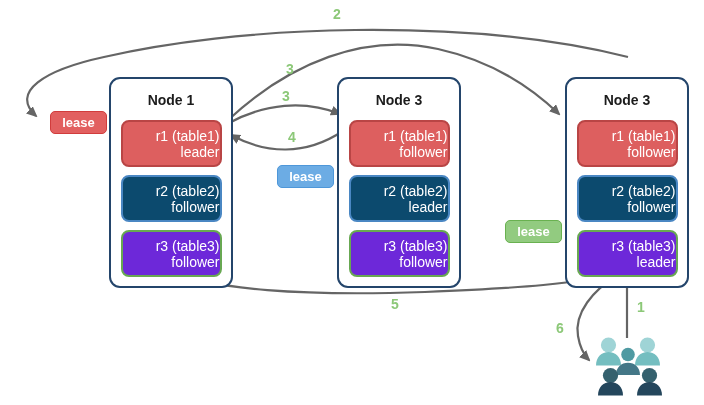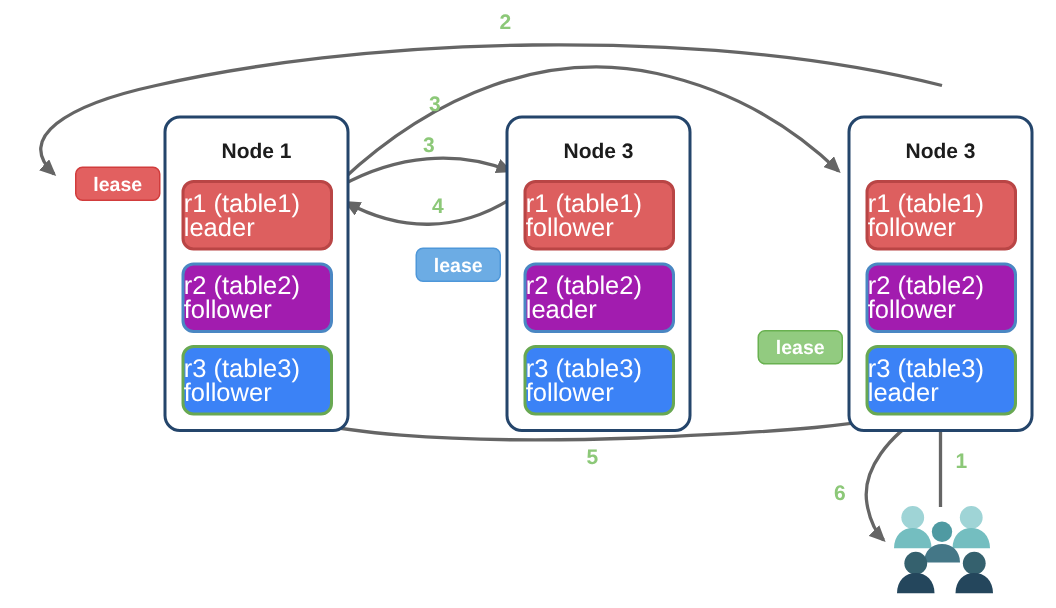--- a/index.html
+++ b/index.html
@@ -12,26 +12,26 @@
   
   .node{
     position:absolute;top:57px;width:124px;height:211px;box-sizing:border-box;
     background:#ffffff;border:2px solid #24456b;border-radius:11px;
     display:flex;flex-direction:column;align-items:center;padding-top:11px;margin-top:20px;
   }
   .node.n1{left:109px;} .node.n2{left:337px;} .node.n3{left:565px;}
   .node-title{font-size:14px;font-weight:bold;color:#1c1c1c;height:20px;line-height:20px;margin-bottom:10px;}
   .replica{
     width:101px;height:47px;box-sizing:border-box;border-radius:8px;border:2px solid;
-    display:flex;flex-direction:column;align-items:flex-start;justify-content:center;
-    color:#ffffff;font-size:17px;line-height:16px;margin-bottom:8px;text-align:center;
+    display:flex;flex-direction:column;align-items:flex-end;justify-content:center;
+    color:#ffffff;font-size:14px;line-height:16px;margin-bottom:8px;text-align:center;
   }
   .replica.red{background:#dd5f5f;border-color:#b94545;}
-  .replica.blue{background:#a21caf;border-color:#4a87c3;}
-  .replica.green{background:#3b82f6;border-color:#68a852;}
+  .replica.blue{background:#0c4a6e;border-color:#4a87c3;}
+  .replica.green{background:#6d28d9;border-color:#68a852;}
 
   
   .lease{
     position:absolute;width:57px;height:23px;box-sizing:border-box;border-radius:5px;border:1.5px solid;
     color:#ffffff;font-size:13px;display:flex;align-items:center;justify-content:center;font-weight:bold;
   }
   .lease.red{left:50px;top:111px;background:#e26060;border-color:#d13c3c;}
   .lease.blue{left:277px;top:165px;background:#6cace4;border-color:#4e97d9;}
   .lease.green{left:505px;top:220px;background:#92cb80;border-color:#69b150;}
 

